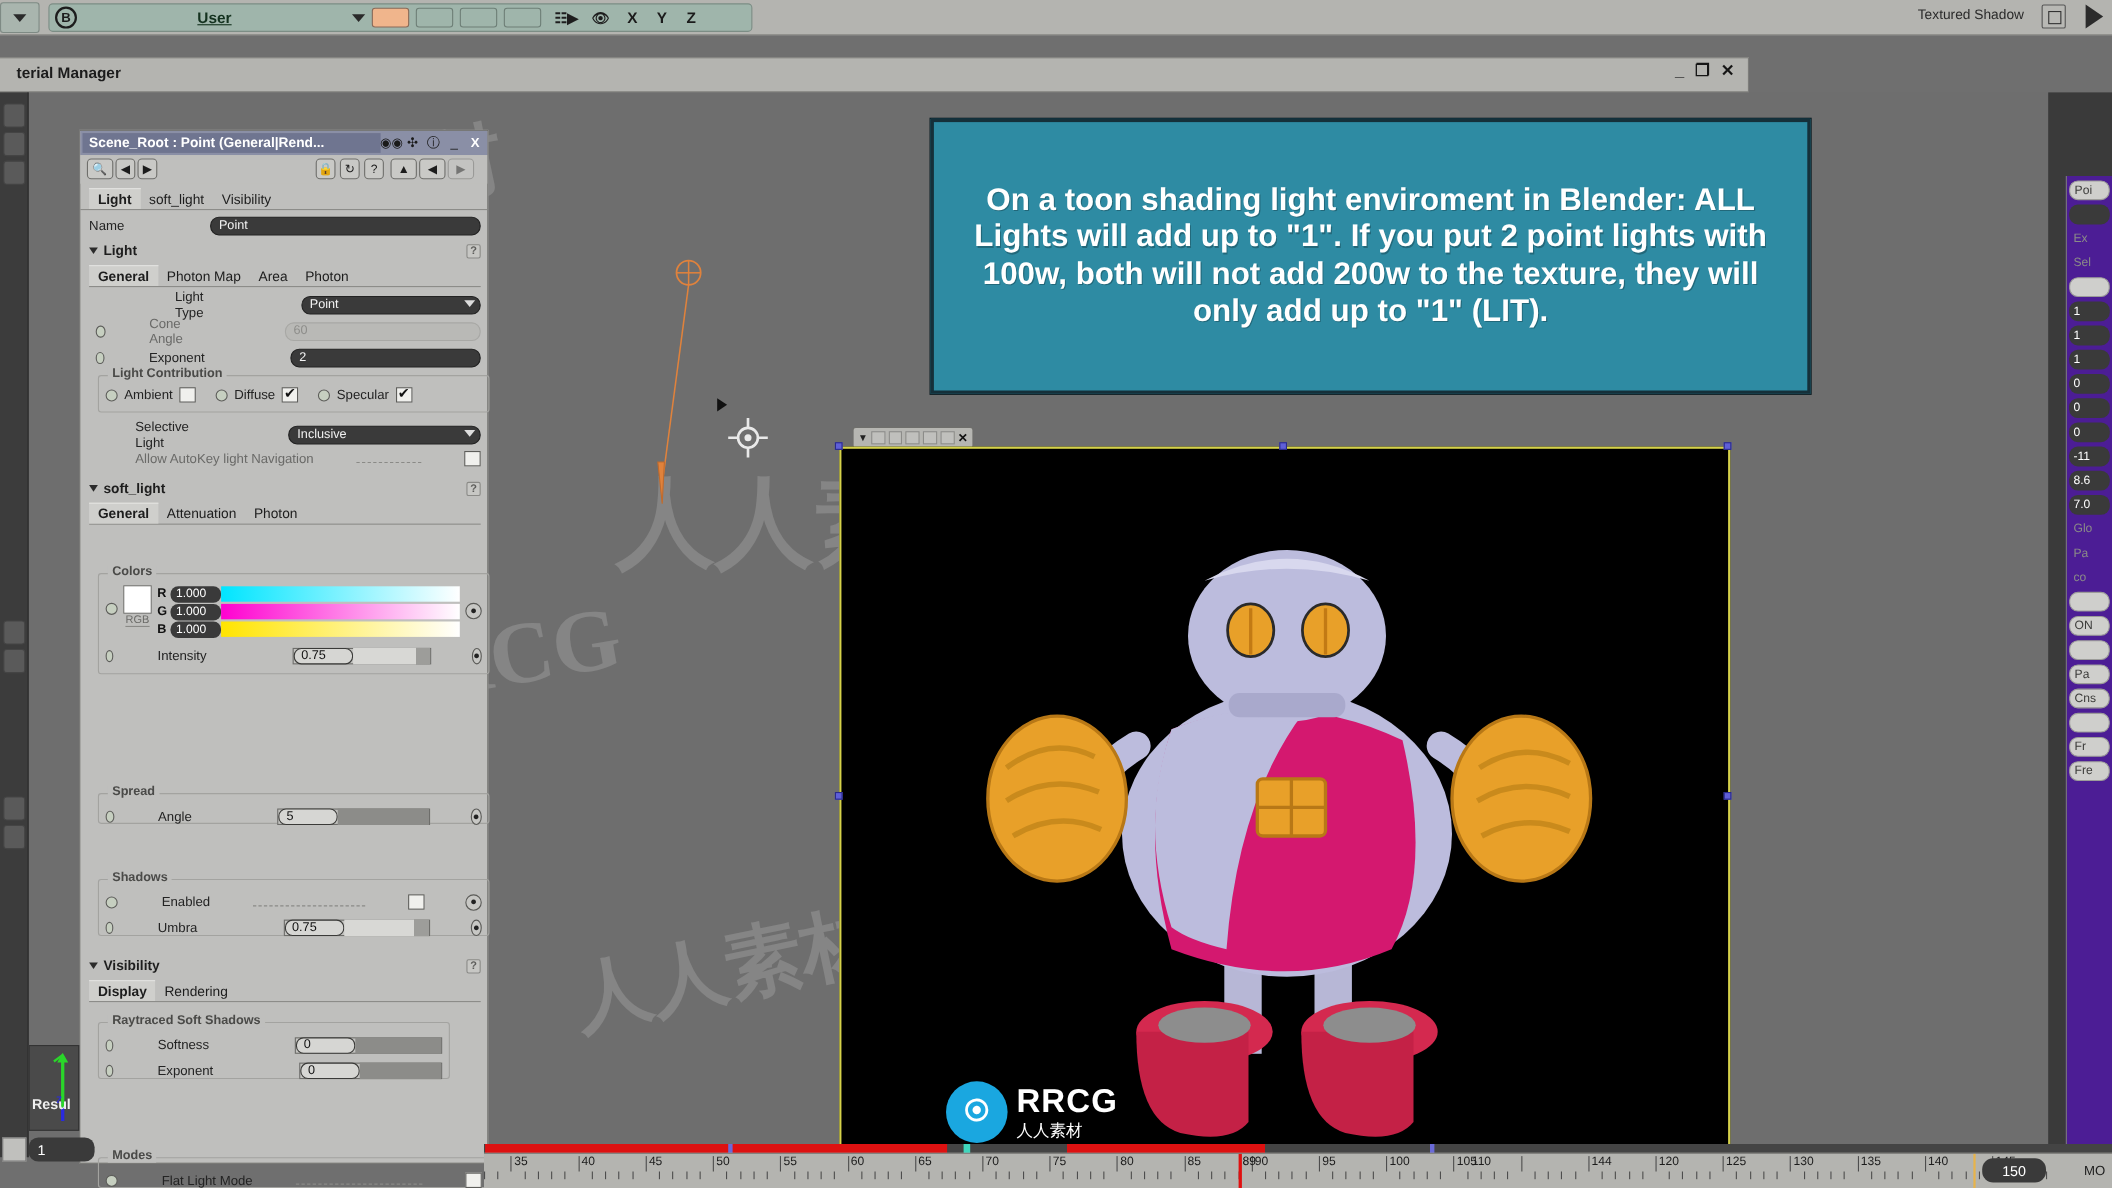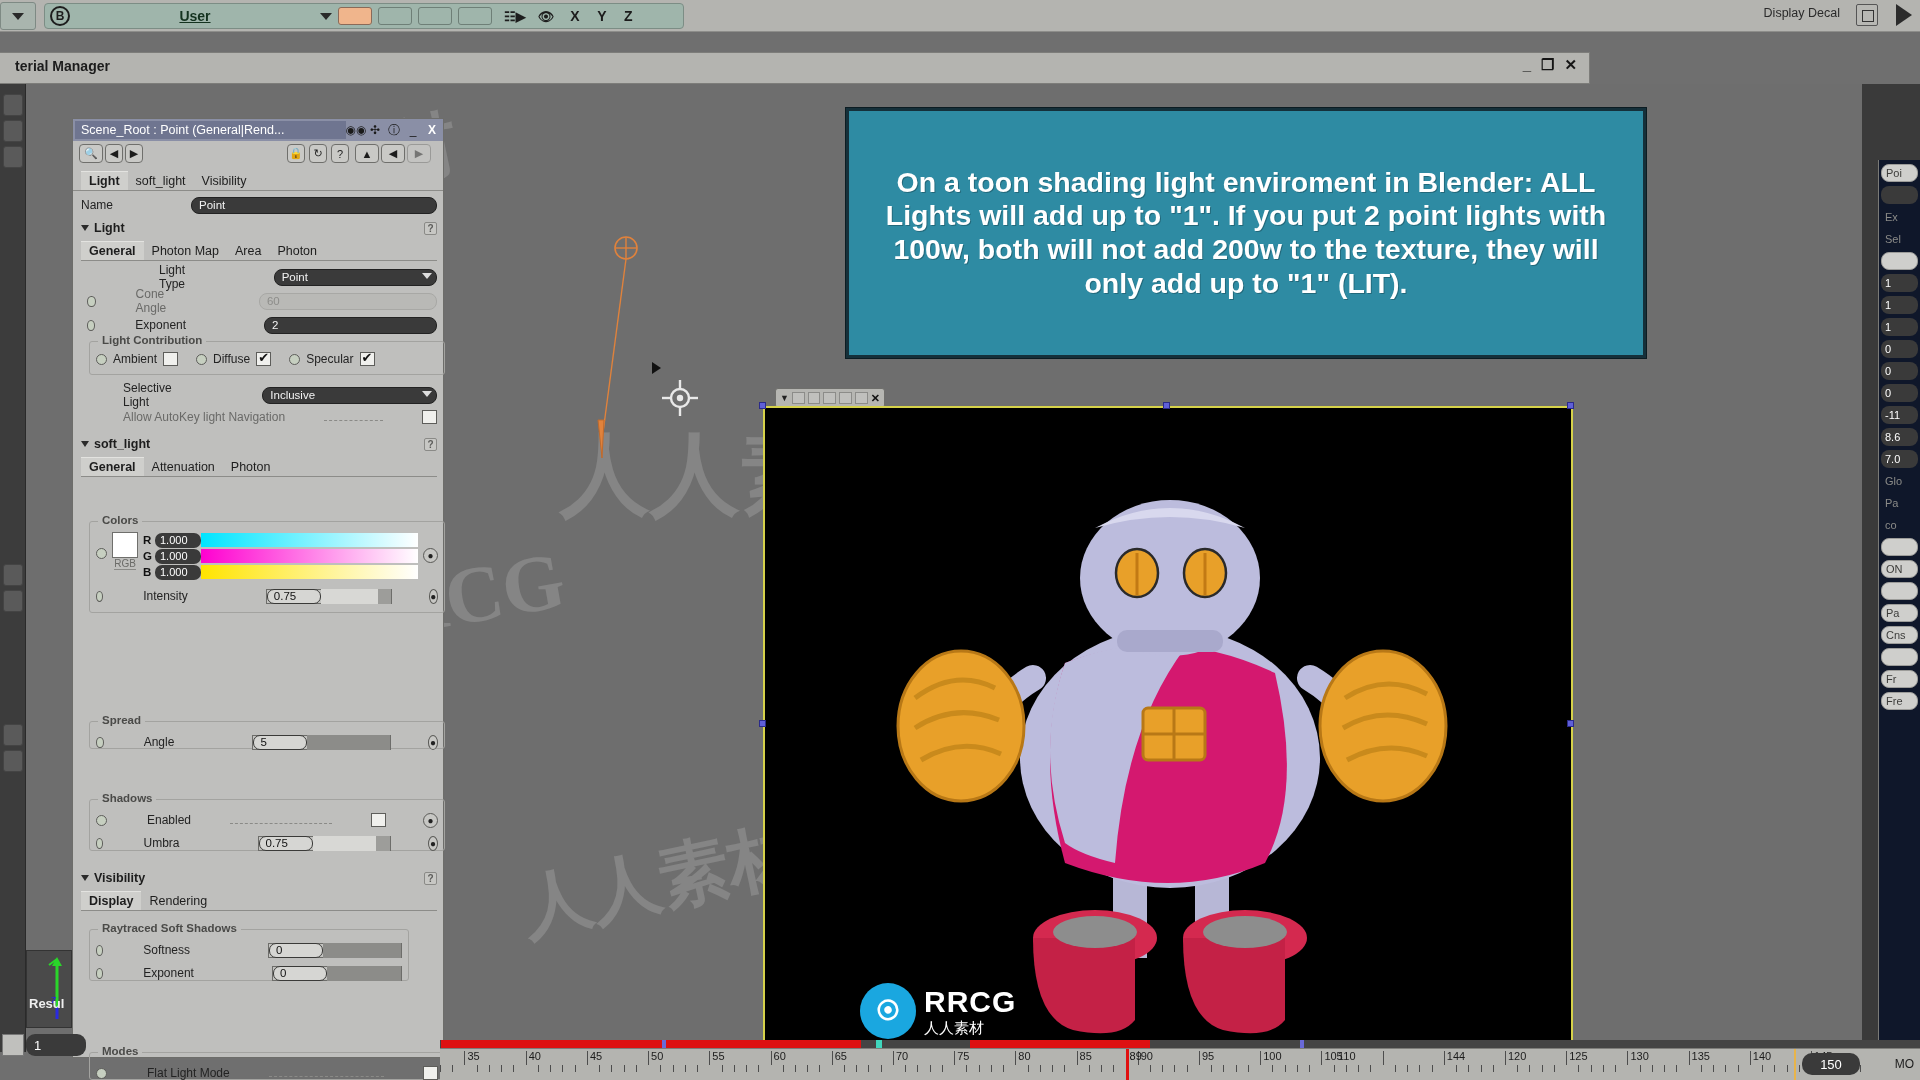--- a/index.html
+++ b/index.html
@@ -45,21 +45,21 @@
   
   #viewport{ left:0; top:84px; width:1920px; height:968px; background:#6e6e6e; }
   #vpLeftRail{ left:0; top:84px; width:26px; height:968px; background:#3c3c3c;
                border-right:1px solid #2a2a2a;}
   .railBtn{ left:3px; width:20px;height:22px; background:#5a5a5a;border:1px solid #444;border-radius:3px;}
 
   
   #ppg{ left:72px; top:118px; width:372px; height:940px; background:#bfbfbd;
         border:1px solid #6d6d6a; }
   #ppgTitleRow{ left:0; top:0; width:100%; height:22px; background:#8a8fa6; display:flex; align-items:center;}
-  #ppgTitle{ flex:1; background:#6f7590; color:#fff; font-size:12.5px; font-weight:normal;
+  #ppgTitle{ flex:1; background:#6f7590; color:#fff; font-size:12.5px; font-weight:bold;
              padding:2px 6px; margin:1px 2px; white-space:nowrap; overflow:hidden;}
   .ppgTitleIcon{ width:16px;height:16px;margin-right:3px; color:#1a1a1a; font-size:12px;
                  display:flex;align-items:center;justify-content:center;}
   #ppgNavRow{ left:0; top:22px; width:100%; height:26px; background:#bfbfbd;}
   .navBtn{ height:19px; border:1px solid #6f6f6c; border-radius:4px; background:#c9c9c6;
            display:inline-flex;align-items:center;justify-content:center;font-size:11px;color:#1c1c1c;}
   #tabRow1{ left:0; top:50px; width:100%; height:22px; }
   .tab{ font-size:12.5px; color:#1d1d1d; padding:2px 8px; }
   .tab.sel{ background:#cfcfcc; font-weight:bold; border-top:1px solid #e3e3e0;}
   .tabbar-underline{ border-bottom:1px solid #8c8c89; }
@@ -114,21 +114,21 @@
   .rvCell{ width:13px;height:12px;border:1px solid #8c8c89;background:#c0c0bd;}
   #rvFrame{ left:0; top:18px; width:810px; height:642px; border:2px solid #d6d24a; background:#000;
             overflow:hidden;}
   .selHandle{ width:7px;height:7px;background:#5f5fd8;border:1px solid #2a2a8a; position:absolute;}
 
   
   #gizmo{ left:580px; top:230px; width:80px; height:260px; }
 
   
   #rightRail{ right:0; top:84px; width:58px; height:968px; background:#3a3a3a;}
-  #rightPanel{ right:0; top:160px; width:42px; height:900px; background:#0f172a;
+  #rightPanel{ right:0; top:160px; width:42px; height:900px; background:#4c1d95;
                border-left:1px solid #7a7a77; overflow:hidden;}
   .rp{ height:18px; margin:4px 2px; background:#3a3a3a; color:#fff; font-size:11px;
        border-radius:8px; display:flex; align-items:center; padding-left:4px;}
   .rp.lite{ background:#cfcfcc; color:#3c3c3a; border:1px solid #9c9c99;}
   .rp.plain{ background:transparent; color:#8b8b88; }
 
   
   #timeline{ left:440px; top:1048px; width:1480px; height:32px; background:#b4b4b0;
              border-top:1px solid #7d7d7a; }
   #tlTrack{ left:440px; top:1040px; width:1480px; height:9px; background:#444; }
@@ -169,21 +169,21 @@
       <div id="viewName">User</div>
       <div class="tri-down"></div>
       <div class="swatch active"></div>
       <div class="swatch"></div>
       <div class="swatch"></div>
       <div class="swatch"></div>
       <div class="ico">☷▶</div>
       <div class="ico">👁</div>
       <div id="axisXYZ">X Y Z</div>
     </div>
-    <div id="texturedDecal" class="abs">Display Decal</div>
+    <div id="texturedDecal" class="abs">Textured Shadow</div>
     <div id="tdBox" class="abs"></div>
     <div id="topRightArrow" class="abs"></div>
   </div>
 
   <div id="mmWin" class="abs">
     <div id="mmTitle" class="abs">terial Manager</div>
     <div id="mmBtns" class="abs">
       <span class="winbtn">_</span>
       <span class="winbtn">❐</span>
       <span class="winbtn">✕</span>

